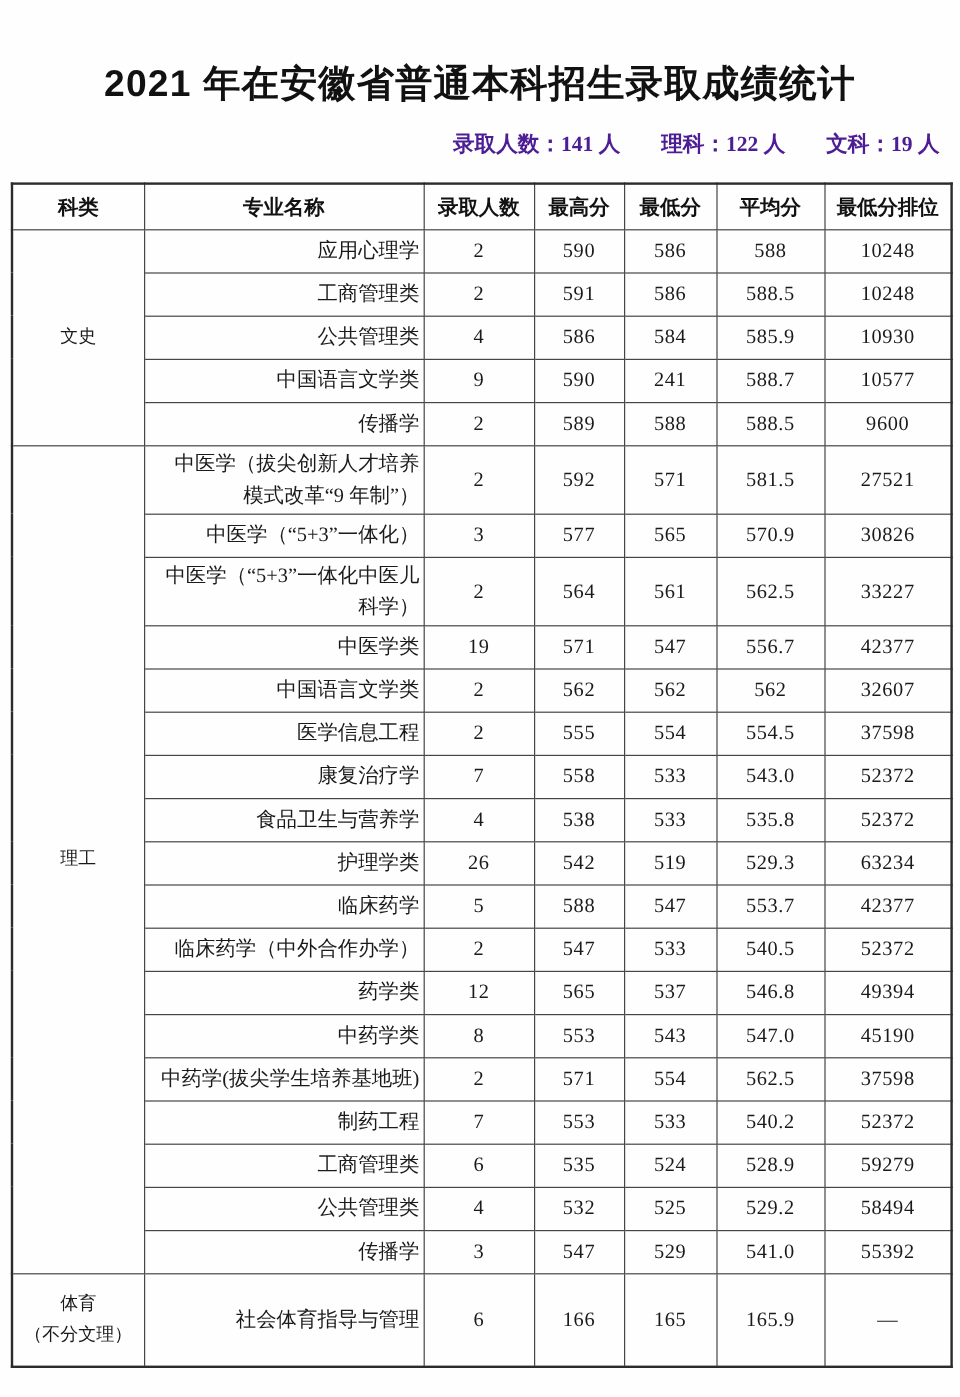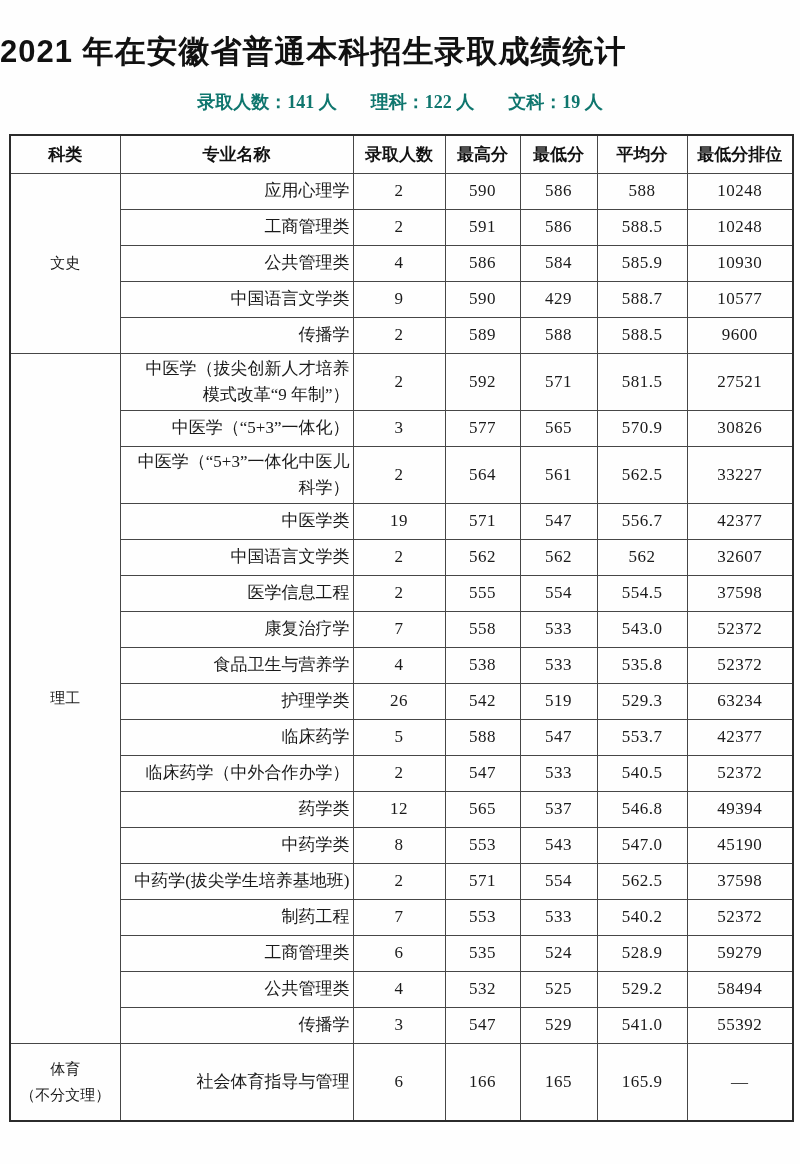--- a/index.html
+++ b/index.html
@@ -11,36 +11,37 @@
   .page {
     position: relative;
     width: 800px;
     height: 1164px;
     background: #fefefe;
     color: #1c1c1c;
     font-family: "Liberation Serif", "DejaVu Serif", serif;
     overflow: hidden;
   }
   .doc-title {
-    padding-top: 30px;
+    padding-top: 48px;
     margin: 0 0 0 0;
+    text-align: center;
     font-family: "Liberation Sans", "DejaVu Sans", sans-serif;
     font-weight: bold;
     font-size: 31px;
     line-height: 44px;
     letter-spacing: 1px;
     color: #111111;
   }
   .summary-line {
     margin-top: 16px;
     margin-bottom: 0;
-    text-align: center;
+    text-align: right;
     font-size: 18px;
     font-weight: bold;
-    color: #0f766e;
+    color: #4c1d95;
   }
   .summary-item {
     display: inline-block;
     margin: 0 17px;
   }
   table.score-table {
     margin: 20px 0 0 9px;
     width: 783px;
     table-layout: fixed;
     border-collapse: collapse;
@@ -126,21 +127,21 @@
           <td class="num-cell">4</td>
           <td class="num-cell">586</td>
           <td class="num-cell">584</td>
           <td class="num-cell">585.9</td>
           <td class="num-cell">10930</td>
         </tr>
         <tr class="sec-0">
           <td class="name-cell">中国语言文学类</td>
           <td class="num-cell">9</td>
           <td class="num-cell">590</td>
-          <td class="num-cell">429</td>
+          <td class="num-cell">241</td>
           <td class="num-cell">588.7</td>
           <td class="num-cell">10577</td>
         </tr>
         <tr class="sec-0">
           <td class="name-cell">传播学</td>
           <td class="num-cell">2</td>
           <td class="num-cell">589</td>
           <td class="num-cell">588</td>
           <td class="num-cell">588.5</td>
           <td class="num-cell">9600</td>

